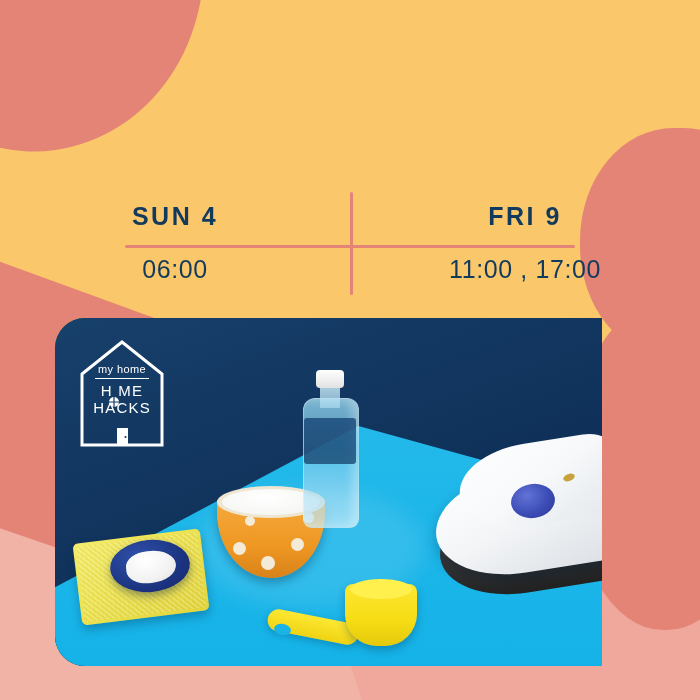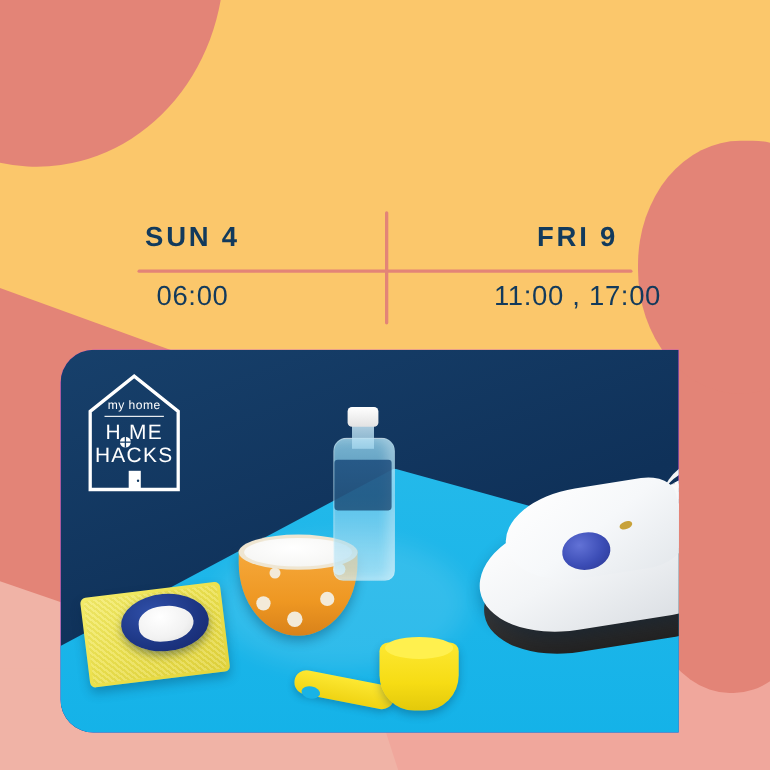--- a/index.html
+++ b/index.html
@@ -88,22 +88,21 @@
   .rule-v{
     position:absolute;left:350px;top:2px;width:3px;height:103px;
     background:#E38477;border-radius:2px;
   }
 
   
   .photo-card{
     position:absolute;left:55px;top:318px;width:547px;height:348px;
     border-radius:30px 0 0 30px;
     overflow:hidden;z-index:6;
-    background:#d946ef;
-    padding-left:15px;
+    background:#15803d;
   }
   .photo{position:absolute;inset:0;}
   .navy-bg{position:absolute;inset:0;background:linear-gradient(160deg,#17406B 0%,#0F3159 55%,#13396A 100%);}
   
   .blue-surface{
     position:absolute;left:-60px;top:108px;width:790px;height:420px;
     background:linear-gradient(180deg,#23B9EA 0%,#14B2E8 60%,#0FA8E0 100%);
     clip-path:polygon(0% 46%, 46% 0%, 100% 28%, 100% 100%, 0% 100%);
   }
   .blue-sheen{
@@ -114,21 +113,21 @@
   
   .logo{
     position:absolute;left:24px;top:18px;width:86px;height:112px;z-index:4;
   }
   .logo svg{display:block;}
   .logo-txt{
     position:absolute;left:0;top:0;width:86px;text-align:center;color:#fff;
   }
   .lg-my{font-size:11px;letter-spacing:.4px;margin-top:27px;font-weight:400;}
   .lg-line{width:54px;height:1px;background:#fff;margin:3px auto 4px auto;}
-  .lg-big{font-size:19px;letter-spacing:1.2px;font-weight:400;line-height:1.12;}
+  .lg-big{font-size:15px;letter-spacing:1.2px;font-weight:400;line-height:1.12;}
 
   
   .cloth{
     position:absolute;left:22px;top:218px;width:128px;height:82px;
     background:linear-gradient(150deg,#F4EC6A 0%,#EDE24F 45%,#E2D43C 100%);
     transform:rotate(-7deg);border-radius:5px;
     box-shadow:0 5px 10px rgba(0,40,70,.30);
   }
   .cloth:after{
     content:"";position:absolute;inset:3px;border-radius:4px;

